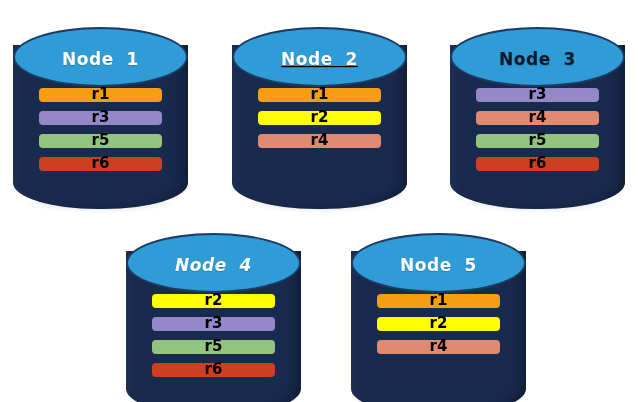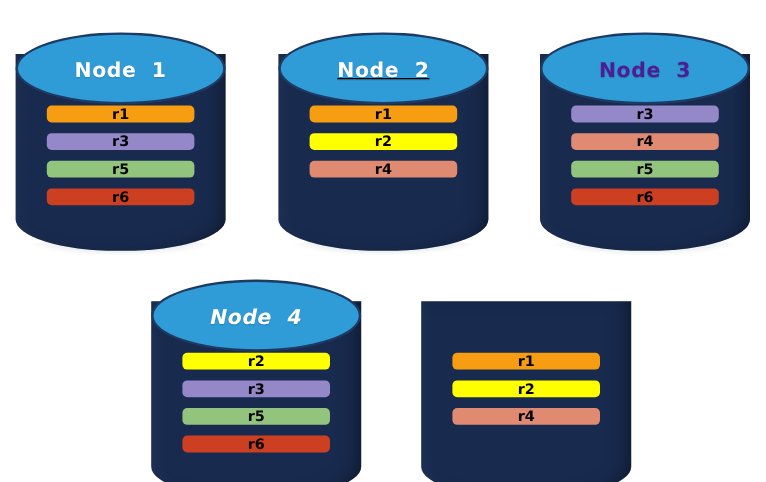--- a/index.html
+++ b/index.html
@@ -90,21 +90,21 @@
     flex-direction: column;
     gap: 9px;
   }
 
   .replica {
     height: 14px;
     border-radius: 4px;
     display: flex;
     align-items: center;
     justify-content: center;
-    font-size: 12px;
+    font-size: 15px;
     font-weight: bold;
     color: #000000;
     line-height: 1;
     box-sizing: border-box;
   }
   .replica-label {
     position: relative;
     top: -0.5px;
   }
 </style>
@@ -148,21 +148,21 @@
         </div>
         <div class="replica" style="background: rgb(225, 138, 114);">
           <span class="replica-label">r4</span>
         </div>
       </div>
     </div>
     <div class="node" style="left: 450px; top: 5px; width: 175px; height: 182px;">
       <div class="cyl-shadow"></div>
       <div class="cyl-body" style="background: rgb(24, 42, 78);"></div>
       <div class="cyl-top" style="background: rgb(47, 155, 215); border-color: rgb(29, 58, 99);">
-        <div class="node-label" style="color: #4c1d95;">Node  3</div>
+        <div class="node-label" style="color: #0f172a;">Node  3</div>
       </div>
       <div class="replica-list">
         <div class="replica" style="background: rgb(148, 136, 201);">
           <span class="replica-label">r3</span>
         </div>
         <div class="replica" style="background: rgb(225, 138, 114);">
           <span class="replica-label">r4</span>
         </div>
         <div class="replica" style="background: rgb(147, 196, 125);">
           <span class="replica-label">r5</span>
@@ -189,20 +189,23 @@
           <span class="replica-label">r5</span>
         </div>
         <div class="replica" style="background: rgb(205, 63, 33);">
           <span class="replica-label">r6</span>
         </div>
       </div>
     </div>
     <div class="node" style="left: 351px; top: 211px; width: 175px; height: 182px;">
       <div class="cyl-shadow"></div>
       <div class="cyl-body" style="background: rgb(24, 42, 78);"></div>
+      <div class="cyl-top" style="background: rgb(47, 155, 215); border-color: rgb(29, 58, 99);">
+        <div class="node-label" style="color: rgb(255, 255, 255);">Node  5</div>
+      </div>
       <div class="replica-list">
         <div class="replica" style="background: rgb(247, 157, 17);">
           <span class="replica-label">r1</span>
         </div>
         <div class="replica" style="background: rgb(255, 255, 0);">
           <span class="replica-label">r2</span>
         </div>
         <div class="replica" style="background: rgb(225, 138, 114);">
           <span class="replica-label">r4</span>
         </div>

